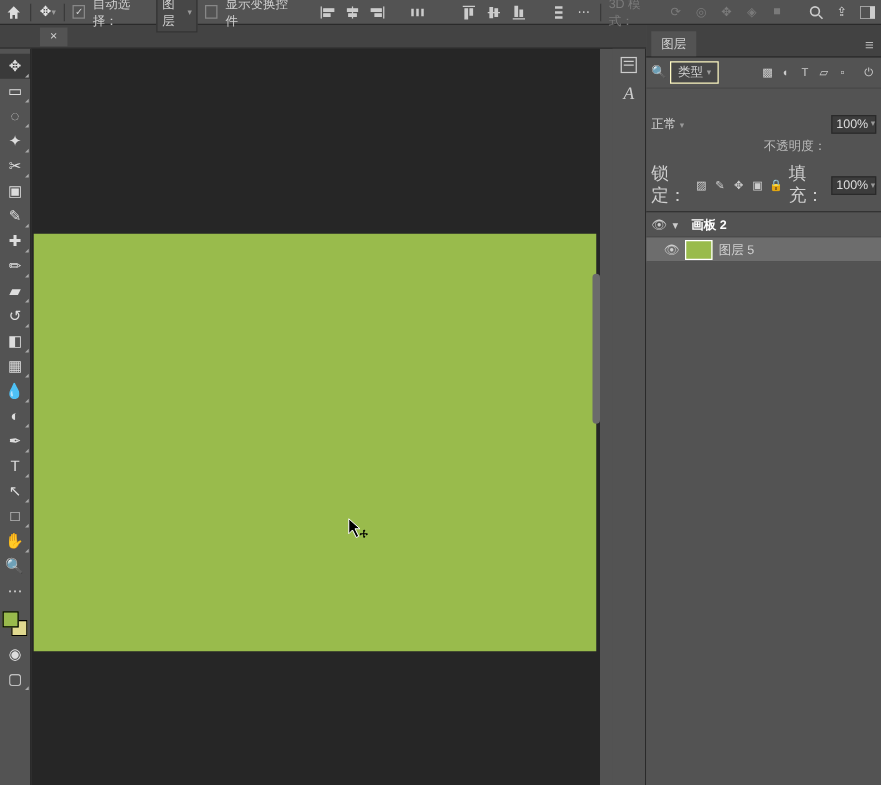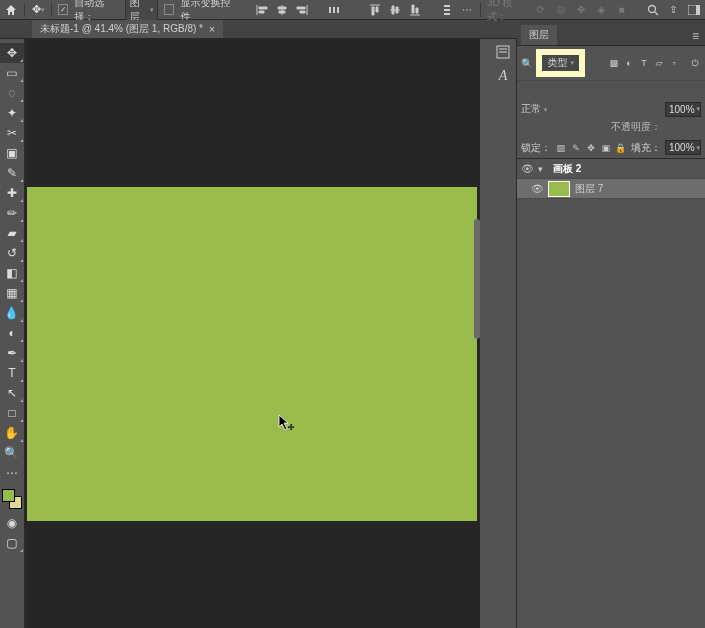--- a/index.html
+++ b/index.html
@@ -38,30 +38,30 @@
 
 .right-strip { position: absolute; top: 39px; left: 490px; width: 27px; background: #535353; border-right: 1px solid #2a2a2a; height: 589px; display: flex; flex-direction: column; align-items: center; padding-top: 4px; gap: 6px; }
 .strip-btn { width: 18px; height: 18px; display: flex; align-items: center; justify-content: center; font-size: 12px; color: #ccc; }
 
 
 .panels { position: absolute; top: 20px; left: 517px; width: 188px; height: 608px; background: #535353; display: flex; flex-direction: column; }
 .panel-tab-row { height: 26px; background: #424242; display: flex; align-items: flex-end; padding: 0 4px; border-bottom: 1px solid #2a2a2a; }
 .panel-tab { padding: 3px 8px; background: #535353; font-size: 10px; }
 .panel-menu { margin-left: auto; font-size: 12px; color: #bbb; padding: 2px; }
 .panel-row { display: flex; align-items: center; gap: 3px; padding: 3px 4px; border-bottom: 1px solid #484848; }
-.panel-row .sel { display: flex; align-items: center; gap: 3px; background: #474747; border: 6px solid #fef9c3; padding: 1px 5px; font-size: 10px; }
+.panel-row .sel { display: flex; align-items: center; gap: 3px; background: #474747; border: 1px solid #fef9c3; padding: 1px 5px; font-size: 10px; }
 .filter-icons { display: flex; gap: 3px; margin-left: auto; }
 .filter-icons .ib { width: 12px; height: 12px; display: flex; align-items: center; justify-content: center; color: #ccc; font-size: 9px; }
 .opacity-row { display: flex; align-items: center; gap: 4px; padding: 3px 4px; }
 .opacity-row .sel { flex: 1; }
 .opacity-row label { font-size: 10px; color: #bbb; margin-top: 36px; }
 .num-field { width: 36px; background: #3c3c3c; border: 1px solid #2a2a2a; color: #ddd; font-size: 10px; padding: 1px 3px; text-align: right; display: inline-flex; align-items: center; }
 .num-field .chev { margin-left: 2px; }
 .lock-row { display: flex; align-items: center; gap: 4px; padding: 3px 4px; border-bottom: 1px solid #2a2a2a; }
-.lock-row label { font-size: 10px; }
+.lock-row label { font-size: 14px; }
 .mini-icons { display: flex; gap: 3px; }
 .mini-icons .mi { width: 12px; height: 12px; font-size: 9px; display: flex; align-items: center; justify-content: center; color: #ccc; }
 
 .layer-list { flex: 1; background: #535353; overflow: hidden; }
 .layer-row { display: flex; align-items: center; height: 20px; padding: 0 4px; gap: 5px; border-bottom: 1px solid #4a4a4a; }
 .layer-row.selected { background: #6d6d6d; }
 .eye { width: 12px; height: 12px; font-size: 10px; color: #ccc; }
 .disclosure { width: 10px; font-size: 9px; color: #ccc; }
 .layer-thumb { width: 22px; height: 16px; background: #99bb4c; border: 1px solid #fff; }
 .layer-name { font-size: 10px; }
@@ -156,21 +156,20 @@
   <div class="icon-btn">
       <svg width="12" height="10">
         <rect x="0" y="0" width="12" height="10" stroke="#ccc" fill="none"></rect>
         <rect x="8" y="0" width="4" height="10" fill="#ccc"></rect>
       </svg>
     </div>
 </div>
 
 <div class="tab-bar">
   <div class="tab">
-    <span>未标题-1 @ 41.4% (图层 1, RGB/8) *</span>
     <span class="tab-close">×</span>
   </div>
 </div>
 
 <div class="toolbox">
   <div class="tool active">✥<span class="tool-tri"></span></div>
   <div class="tool">▭<span class="tool-tri"></span></div>
   <div class="tool">◌<span class="tool-tri"></span></div>
   <div class="tool">✦<span class="tool-tri"></span></div>
   <div class="tool">✂<span class="tool-tri"></span></div>
@@ -273,16 +272,16 @@
   </div>
   <div class="layer-list">
     <div class="layer-row">
       <span class="eye">👁</span>
       <span class="disclosure">▾</span>
       <span class="layer-name bold">画板 2</span>
     </div>
     <div class="layer-row selected" style="padding-left:14px">
       <span class="eye">👁</span>
       <span class="layer-thumb"></span>
-      <span class="layer-name">图层 7</span>
+      <span class="layer-name">图层 5</span>
     </div>
   </div>
 </div>
 
 </body></html>

